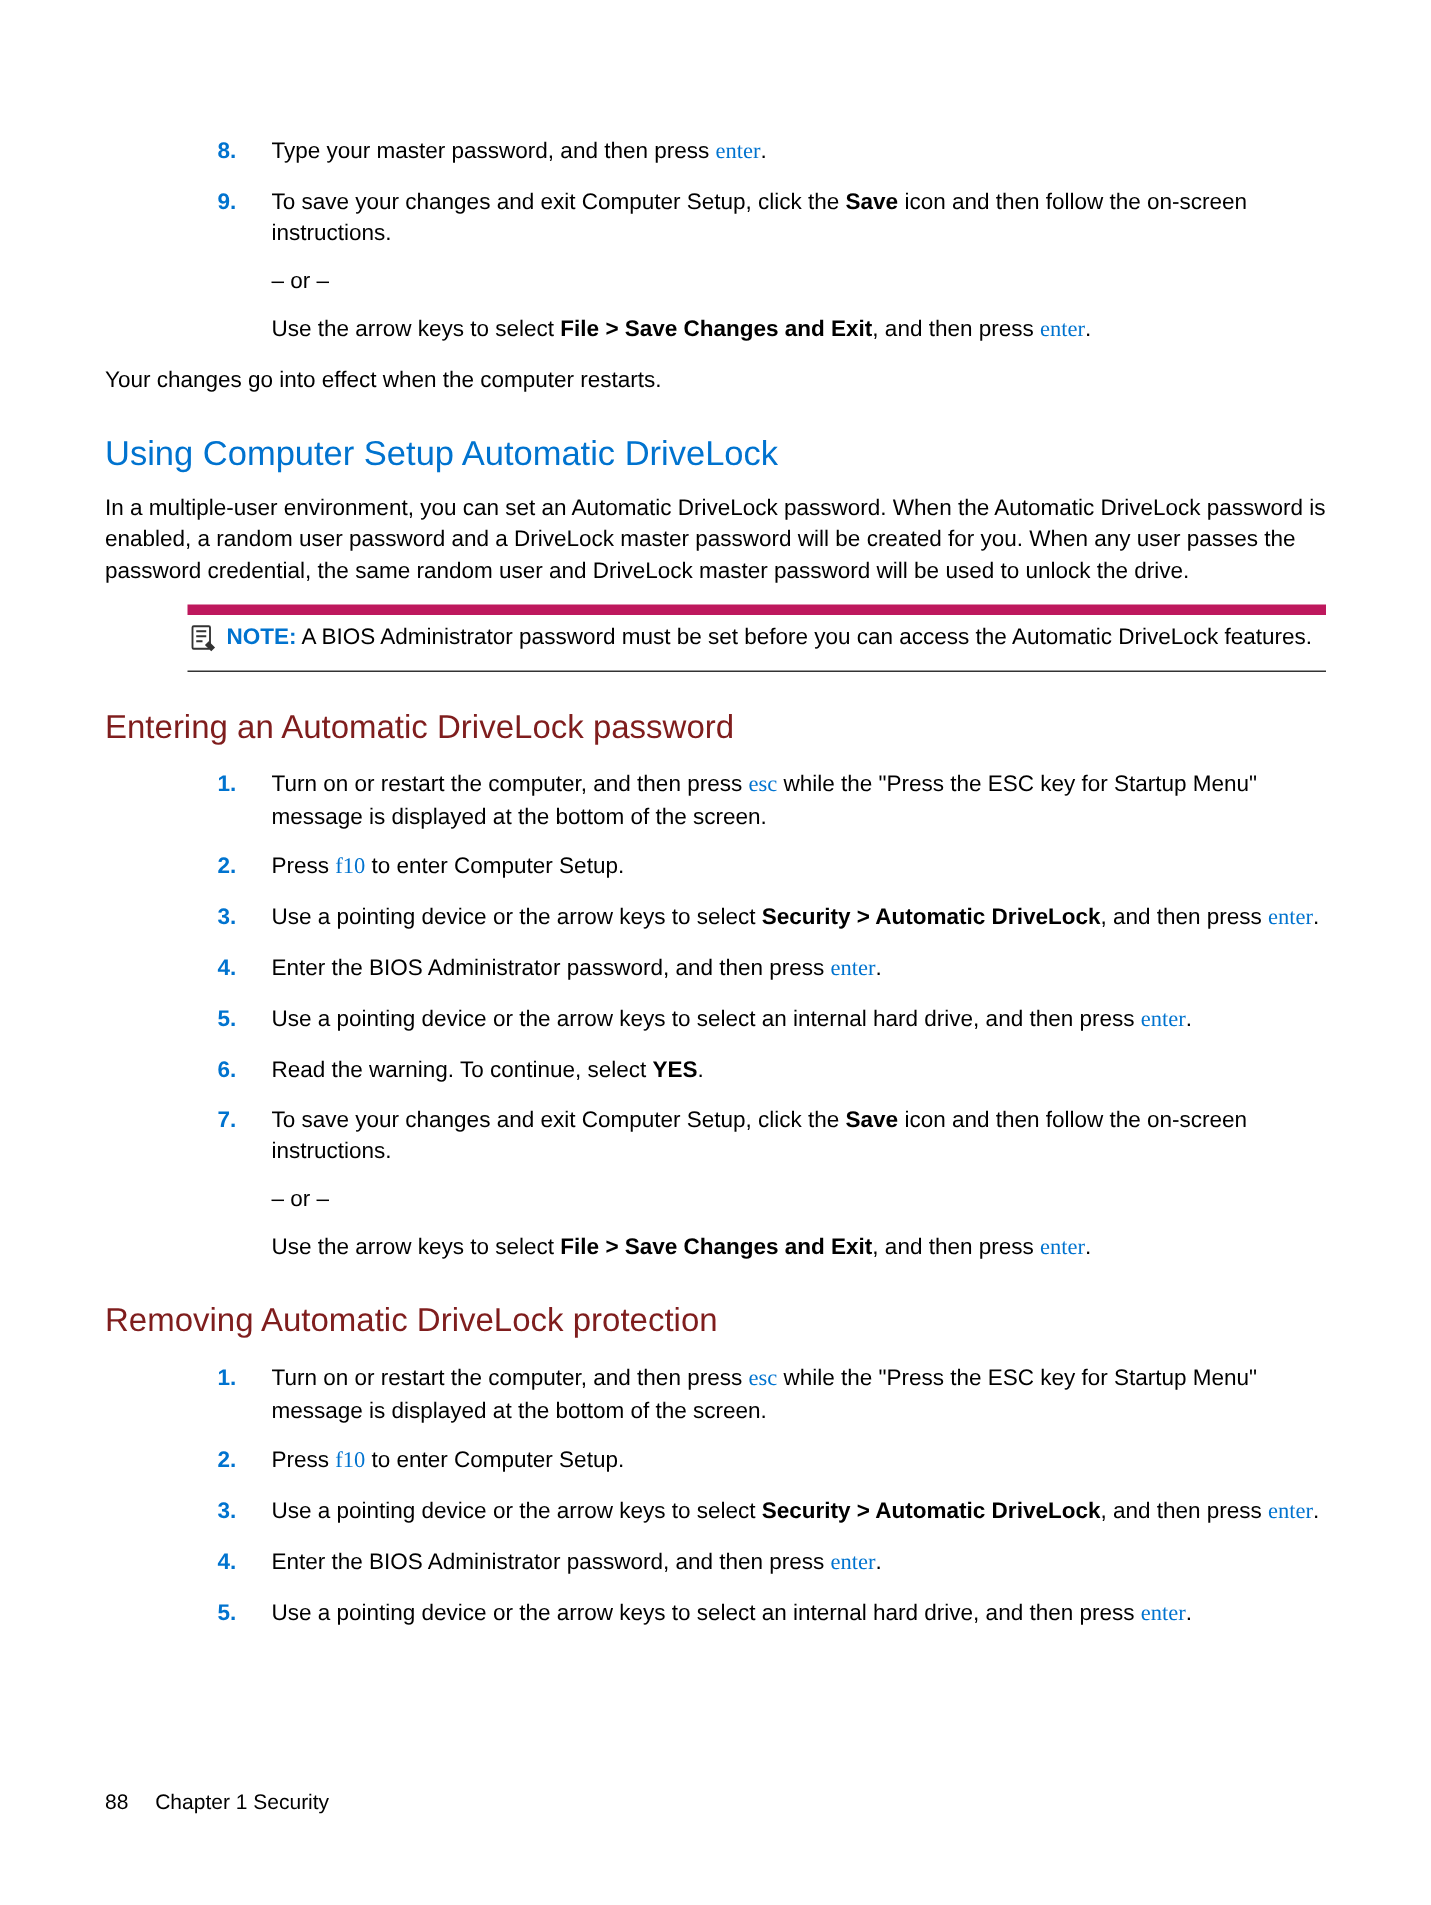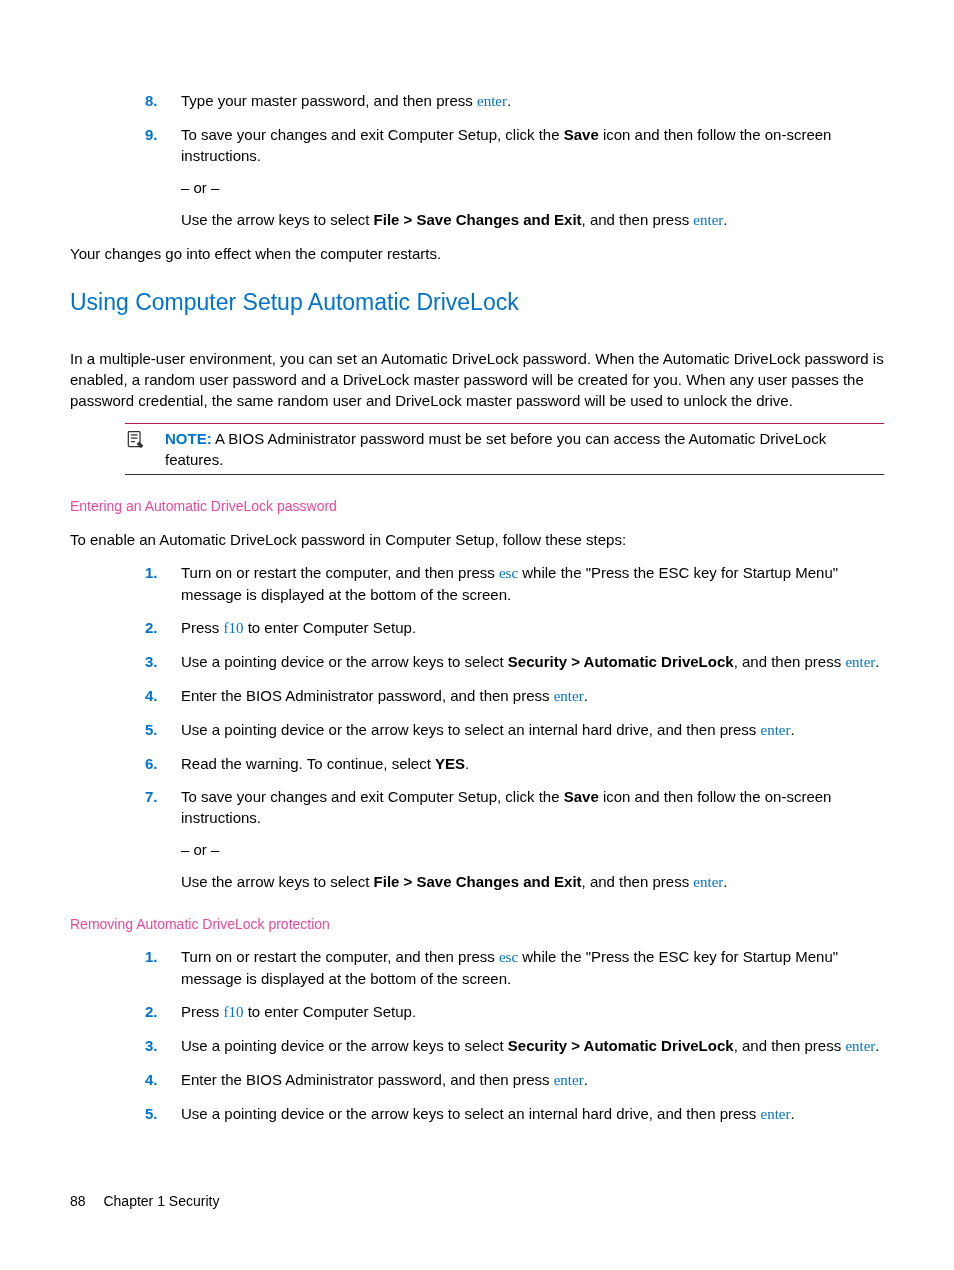--- a/index.html
+++ b/index.html
@@ -36,39 +36,39 @@
     }
     .body-text {
       margin-bottom: 12px;
       margin-top: 6px;
     }
     h2.section {
       color: #0073cf;
       font-size: 23px;
       font-weight: normal;
       margin-top: 22px;
-      margin-bottom: 30px;
+      margin-bottom: 10px;
     }
     h3.subsection {
-      color: #ec4899;
-      font-size: 14px;
+      color: #7f1d1d;
+      font-size: 22px;
       font-weight: normal;
       margin-top: 22px;
       margin-bottom: 12px;
     }
     .key { color: #0073cf; font-family: Liberation Serif, serif; }
     .bold { font-weight: bold; }
     .note-box {
-      border-top: 1px solid #be185d;
+      border-top: 7px solid #be185d;
       border-bottom: 1px solid #333;
       margin: 10px 0 14px 55px;
       padding: 4px 0 4px 0;
       display: flex;
       align-items: flex-start;
-      gap: 20px;
+      gap: 6px;
     }
     .note-icon {
       flex-shrink: 0;
       font-size: 16px;
       color: #333;
       margin-top: 1px;
     }
     .note-body { flex: 1; }
     .note-label { font-weight: bold; color: #0073cf; }
     .footer {
@@ -110,21 +110,20 @@
       </svg>
     </span>
     <div class="note-body">
       <span class="note-label">NOTE:</span>
       <span id="note_text">   A BIOS Administrator password must be set before you can access the Automatic DriveLock features.</span>
     </div>
   </div>
 
   <h3 class="subsection">Entering an Automatic DriveLock password</h3>
 
-  <p class="body-text" id="para_h3_1">To enable an Automatic DriveLock password in Computer Setup, follow these steps:</p>
 
   <ol class="ol-numbered" id="list2">
       <li>
         <span class="num">1.</span>
         <div>Turn on or restart the computer, and then press <span class="key">esc</span> while the "Press the ESC key for Startup Menu" message is displayed at the bottom of the screen.</div>
       </li>
       <li>
         <span class="num">2.</span>
         <div>Press <span class="key">f10</span> to enter Computer Setup.</div>
       </li>

